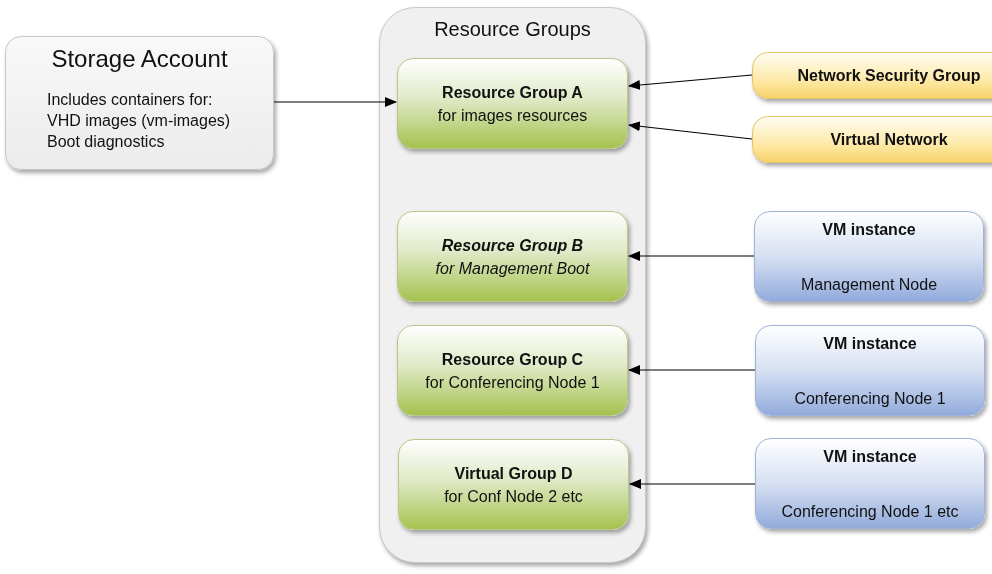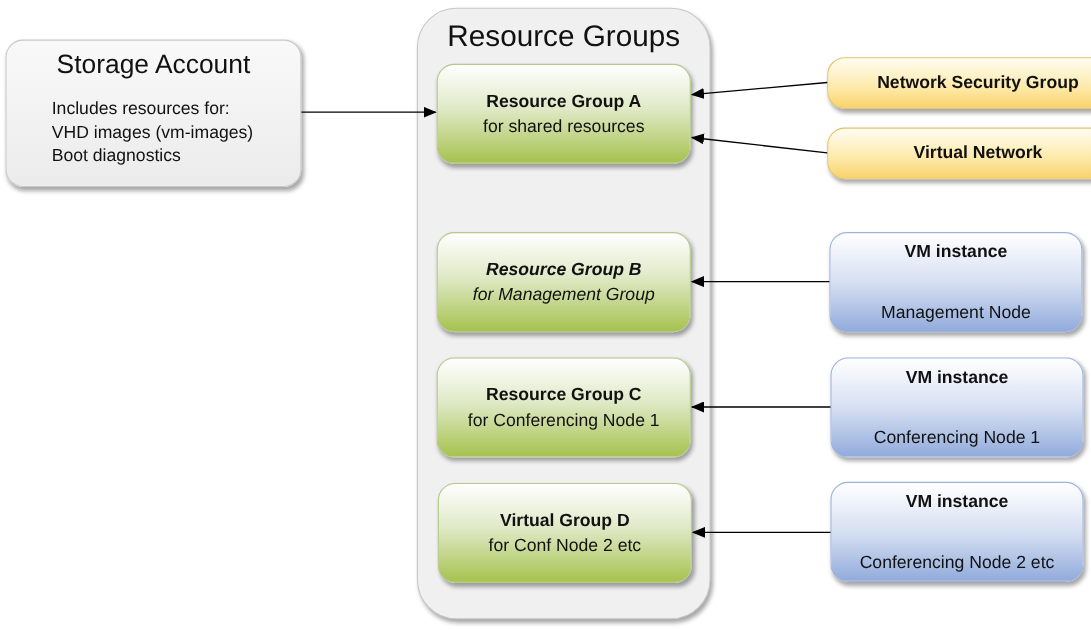--- a/index.html
+++ b/index.html
@@ -10,53 +10,53 @@
          display: flex; flex-direction: column; align-items: center; justify-content: center;
          text-align: center; }
   .storage { left: 5px; top: 36px; width: 269px; height: 134px;
              background: linear-gradient(#f9f9f9, #ebebeb); border-color: #c8c8c8;
              justify-content: flex-start; align-items: flex-start; }
   .storage .title { width: 100%; text-align: center; font-size: 24px; margin-top: 8px; }
   .storage .body { margin-left: 41px; margin-top: 16px; font-size: 16px; line-height: 21px; text-align: left; }
   .container { left: 379px; top: 7px; width: 267px; height: 556px;
                background: #f0f0f0; border-color: #c8c8c8; border-radius: 36px;
                justify-content: flex-start; }
-  .container .title { font-size: 27px; margin-top: 10px; }
+  .container .title { font-size: 20px; margin-top: 10px; }
   .rg { width: 231px; height: 91px; border-color: #b5c98a;
         background: linear-gradient(#ffffff 0%, #dfe9c6 45%, #a6c24f 100%); font-size: 16px; line-height: 23px; }
   .rg b, .vm b, .net b { font-weight: bold; text-align: right; }
   .net { width: 274px; height: 47px; border-color: #e6c36a;
          background: linear-gradient(#fffdf3 0%, #fde9a8 60%, #f8d36b 100%); font-size: 16px; font-weight: bold; }
   .vm { width: 230px; height: 91px; border-color: #9fb3d9;
         background: linear-gradient(#ffffff 0%, #d6e0f2 50%, #92abdc 100%); font-size: 16px; line-height: 23px; gap: 32px; }
   svg.arrows { position: absolute; left: 0; top: 0; }
 </style>
 </head>
 <body>
 
 <div class="box storage">
   <div class="title">Storage Account</div>
   <div class="body">
-    <div>Includes resources for:</div>
+    <div>Includes containers for:</div>
     <div>VHD images (vm-images)</div>
     <div>Boot diagnostics</div>
   </div>
 </div>
 
 <div class="box container">
   <div class="title">Resource Groups</div>
 </div>
 
 <div class="box rg" style="left:397px;top:58px;">
   <b>Resource Group A</b>
-  <span>for shared resources</span>
+  <span>for images resources</span>
 </div>
 <div class="box rg" style="left:397px;top:211px;font-style:italic;">
   <b>Resource Group B</b>
-  <span>for Management Group</span>
+  <span>for Management Boot</span>
 </div>
 <div class="box rg" style="left:397px;top:325px;">
   <b>Resource Group C</b>
   <span>for Conferencing Node 1</span>
 </div>
 <div class="box rg" style="left:398px;top:439px;">
   <b>Virtual Group D</b>
   <span>for Conf Node 2 etc</span>
 </div>
 
@@ -70,21 +70,21 @@
 <div class="box vm" style="left:754px;top:211px;">
   <b>VM instance</b>
   <span>Management Node</span>
 </div>
 <div class="box vm" style="left:755px;top:325px;">
   <b>VM instance</b>
   <span>Conferencing Node 1</span>
 </div>
 <div class="box vm" style="left:755px;top:438px;">
   <b>VM instance</b>
-  <span>Conferencing Node 2 etc</span>
+  <span>Conferencing Node 1 etc</span>
 </div>
 
 <svg class="arrows" width="992" height="574">
   <defs>
     <marker id="ah" markerWidth="12" markerHeight="10" refX="11" refY="5" orient="auto" markerUnits="userSpaceOnUse">
       <path d="M0,0 L12,5 L0,10 Z" fill="#000"></path>
     </marker>
   </defs>
   <line x1="274" y1="102" x2="396" y2="102" stroke="#000" stroke-width="1.2" marker-end="url(#ah)"></line>
   <line x1="752" y1="75" x2="629" y2="86" stroke="#000" stroke-width="1.2" marker-end="url(#ah)"></line>

